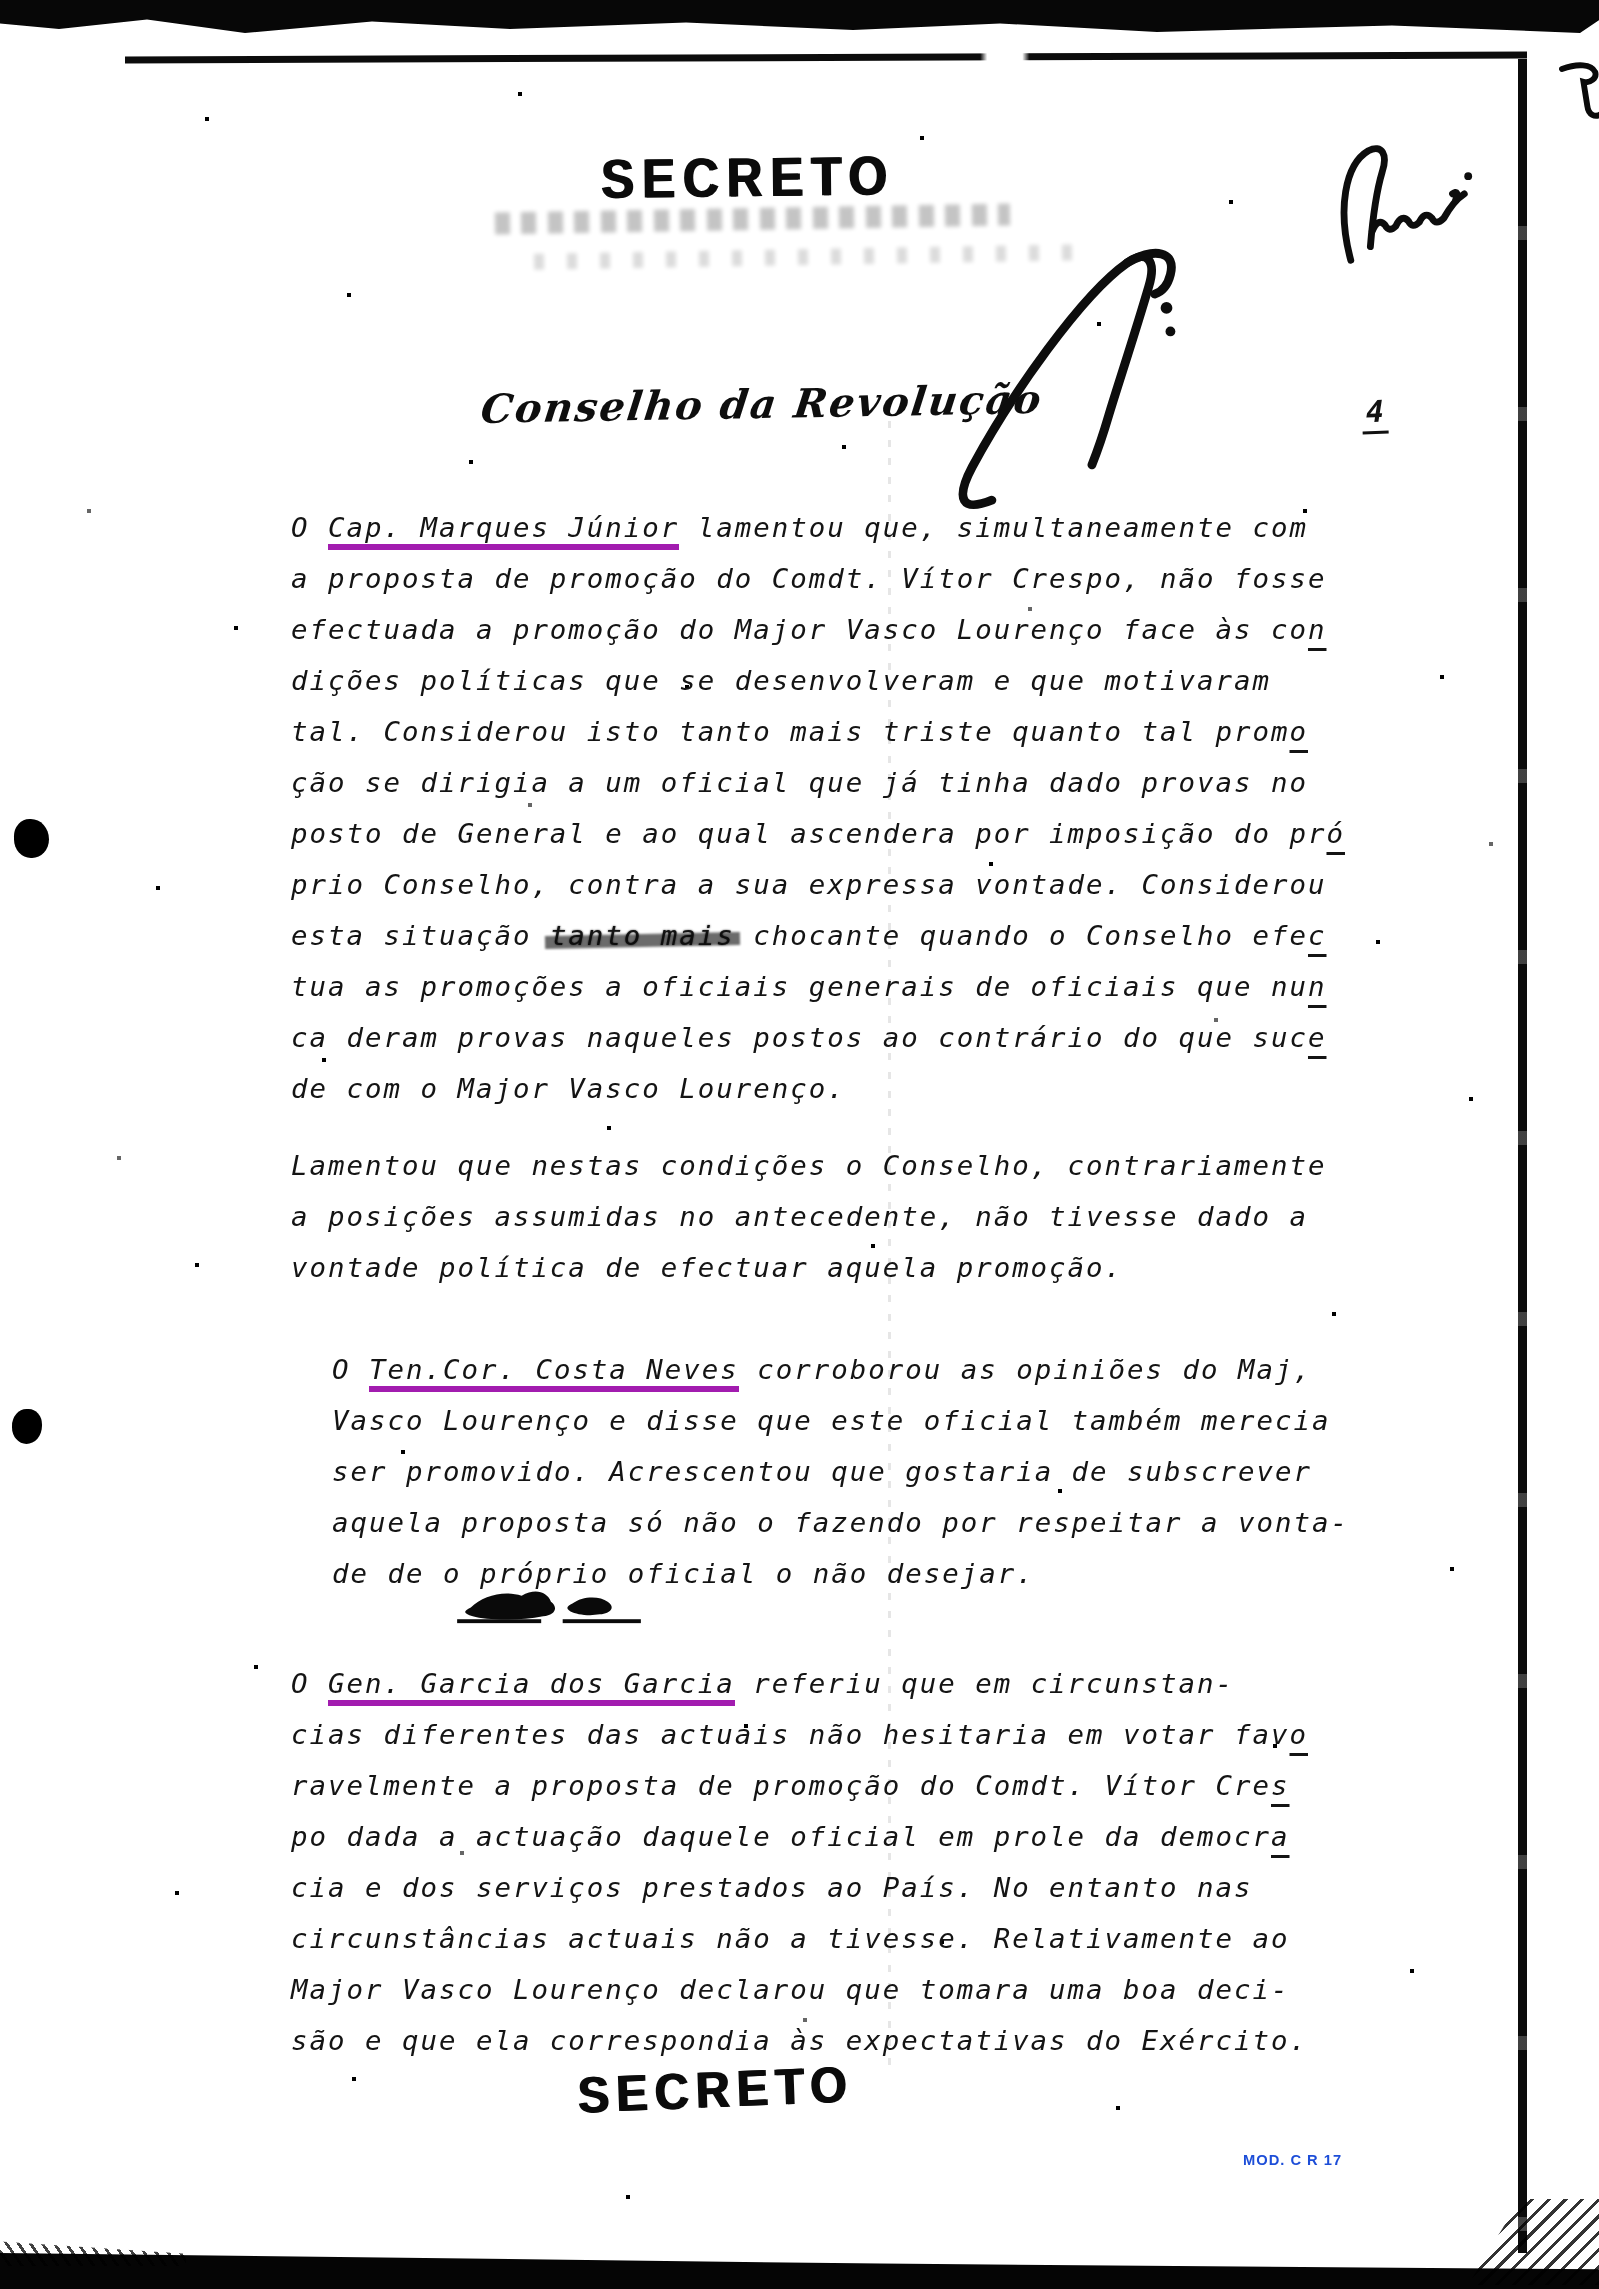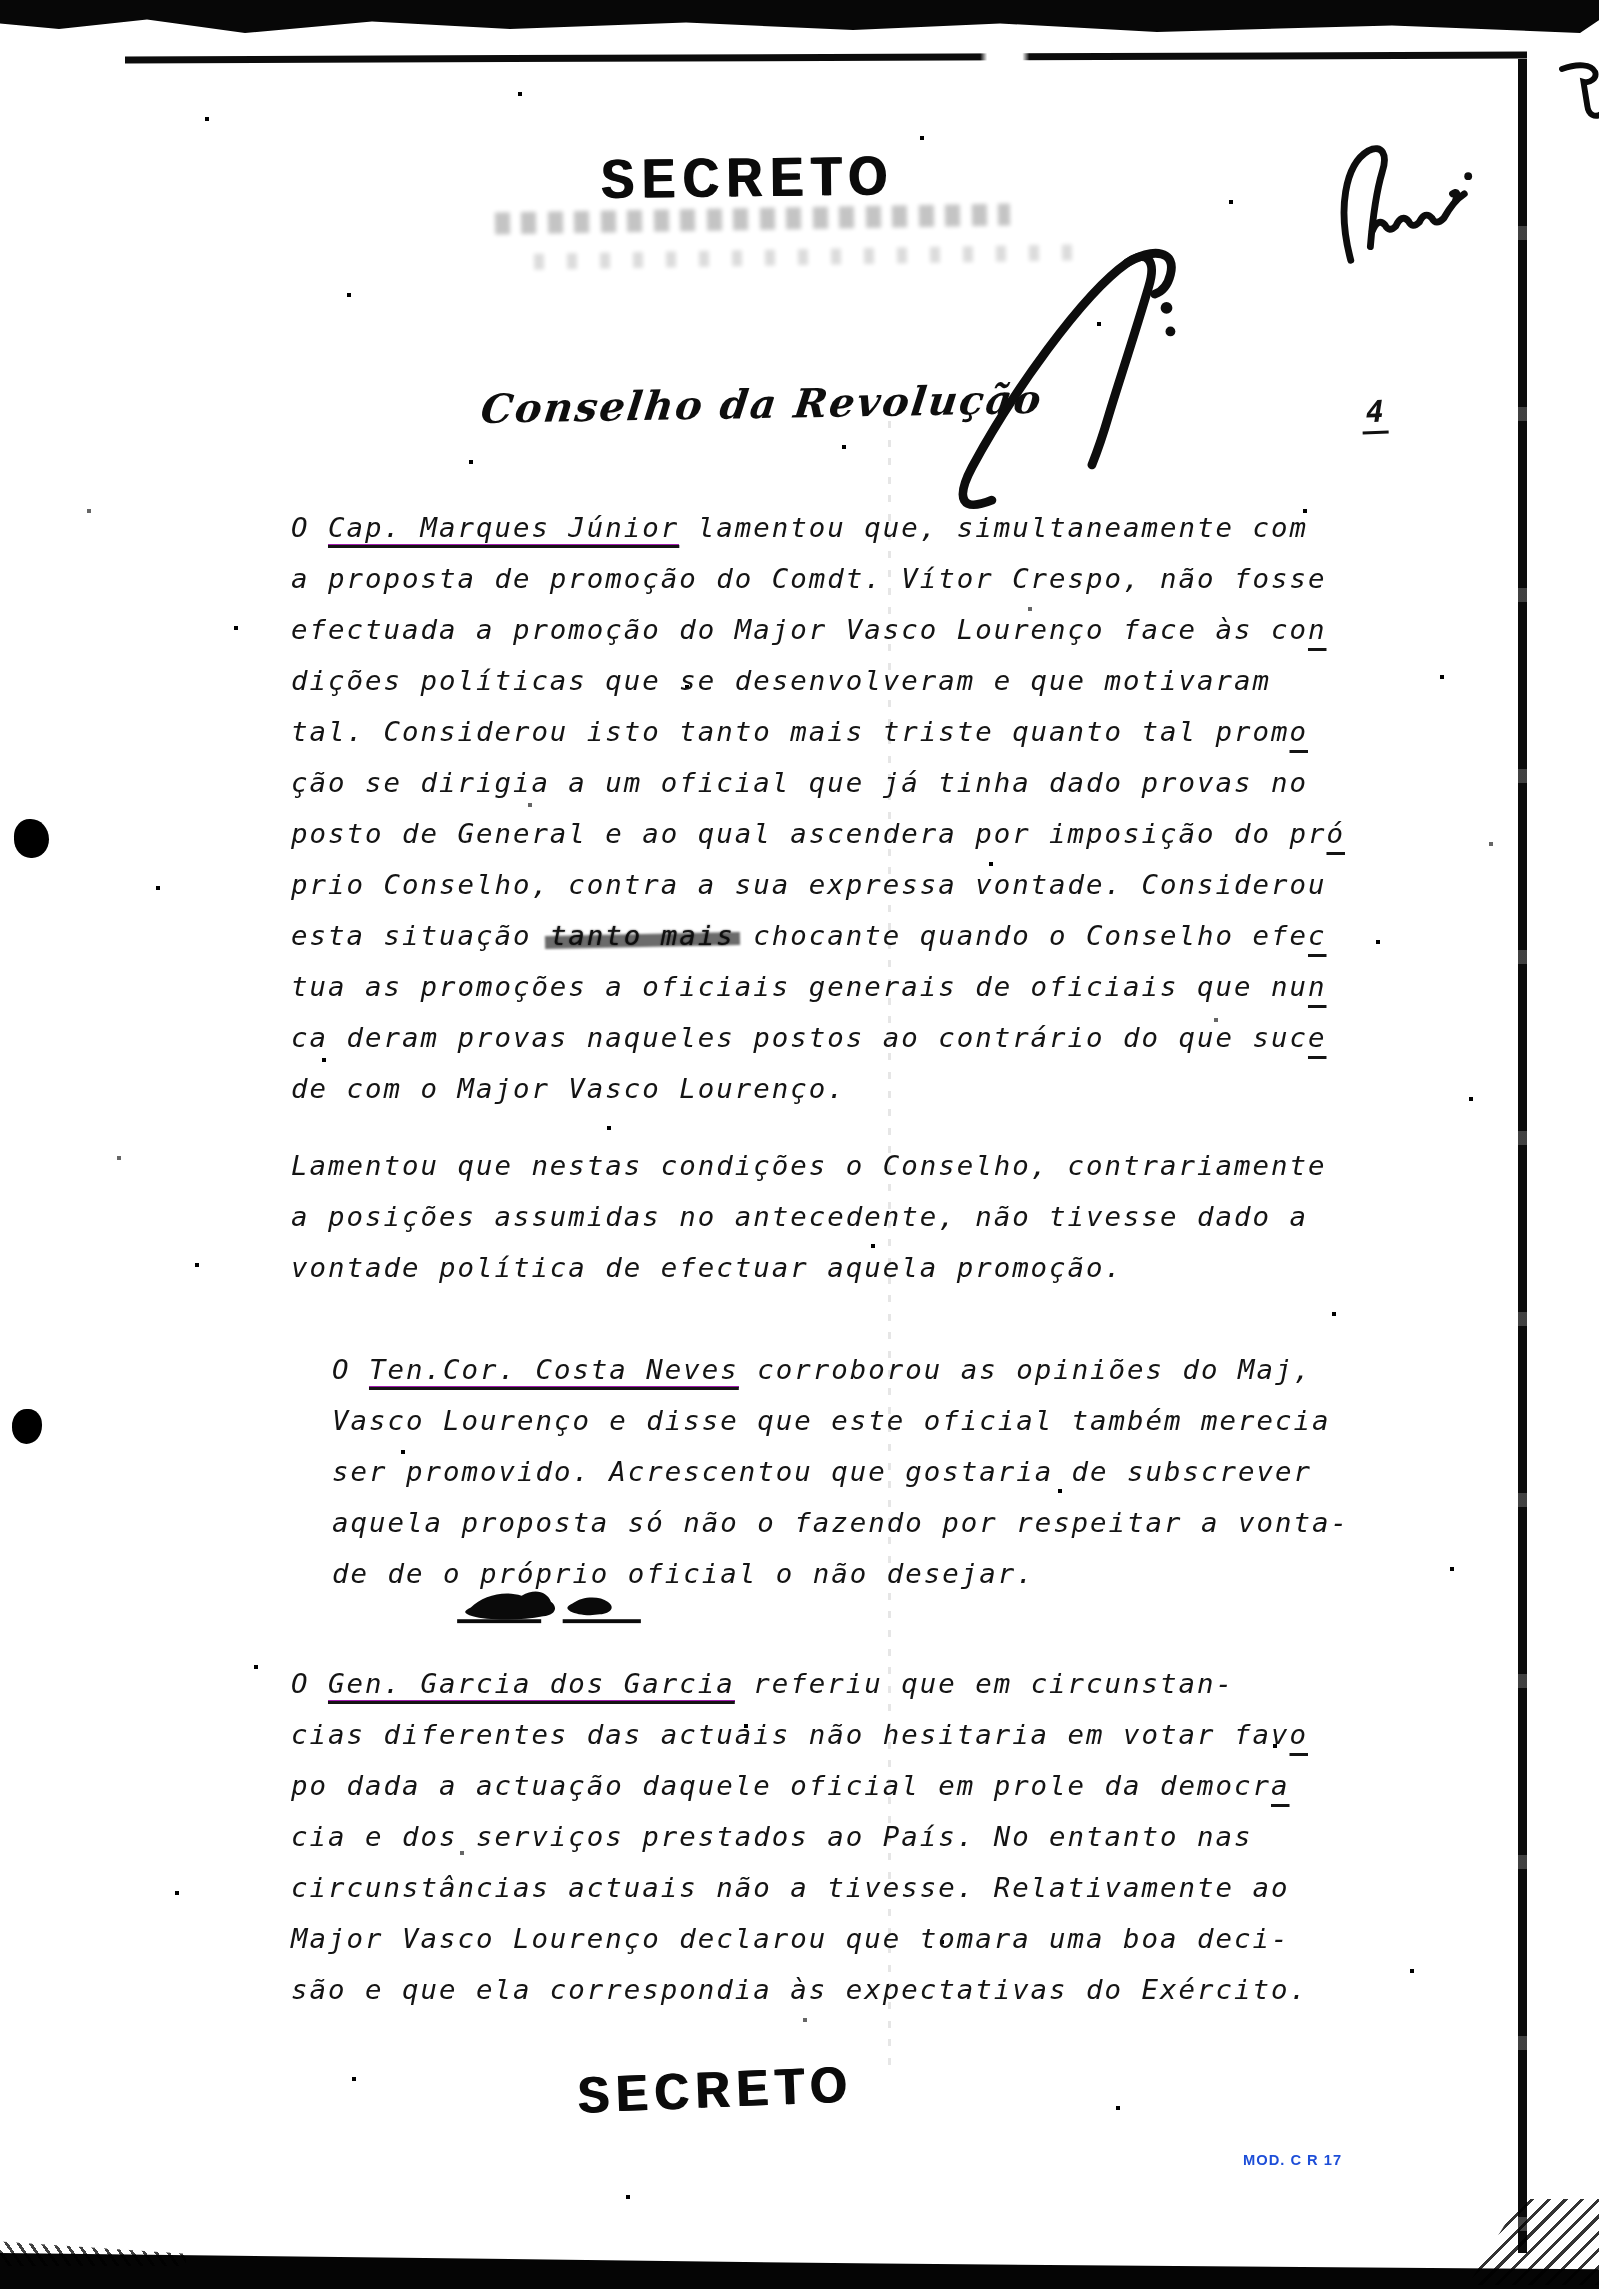--- a/index.html
+++ b/index.html
@@ -100,22 +100,22 @@
   .doc-body{
     position:absolute;left:291px;top:502px;width:1100px;
     font-style:italic;font-size:27.4px;line-height:51px;letter-spacing:2px;color:#141414;
   }
   .para{margin:0;}
   .para.p2{margin-top:25.5px;}
   .para.p3{margin-top:51px;margin-left:41px;}
   .para.p4{margin-top:59px;}
   .line{white-space:nowrap;}
   .seg.name{
-    text-decoration:underline;text-decoration-thickness:2.9px;text-underline-offset:7.8px;
-    border-bottom:2px solid #a21caf;padding-bottom:1px;
+    text-decoration-thickness:2.9px;text-underline-offset:7.8px;
+    border-bottom:6px solid #a21caf;padding-bottom:1px;
   }
   .seg.syl{text-decoration:underline;text-decoration-thickness:2.9px;text-underline-offset:8.8px;}
   .seg.strike{position:relative;text-shadow:0 0 2px rgba(0,0,0,.8);}
   .seg.strike::after{
     content:"";position:absolute;left:-4.9px;right:-4.9px;top:46%;height:12.7px;
     background:rgba(8,8,8,.6);filter:blur(1px);transform:rotate(-1.2deg);
   }
 </style>
 </head>
 <body>
@@ -184,20 +184,21 @@
     <div class="para p3">
       <div class="line"><span class="seg t">O </span><span class="seg name">Ten.Cor. Costa Neves</span><span class="seg t">  corroborou as opiniões do Maj,</span></div>
       <div class="line"><span class="seg t">Vasco Lourenço e disse que este oficial também merecia</span></div>
       <div class="line"><span class="seg t">ser promovido. Acrescentou que gostaria de subscrever</span></div>
       <div class="line"><span class="seg t">aquela proposta só não o fazendo por respeitar a vonta-</span></div>
       <div class="line"><span class="seg t">de de o próprio oficial o não desejar.</span></div>
     </div>
     <div class="para p4">
       <div class="line"><span class="seg t">O </span><span class="seg name">Gen. Garcia dos Garcia</span><span class="seg t">  referiu que em circunstan-</span></div>
       <div class="line"><span class="seg t">cias diferentes das actuais não hesitaria em votar fav</span><span class="seg syl">o</span></div>
+      <div class="line"><span class="seg t">ravelmente a proposta de promoção do Comdt. Vítor Cre</span><span class="seg syl">s</span></div>
       <div class="line"><span class="seg t">po dada a actuação daquele oficial em prole da democr</span><span class="seg syl">a</span></div>
       <div class="line"><span class="seg t">cia e dos serviços prestados ao País. No entanto nas</span></div>
       <div class="line"><span class="seg t">circunstâncias actuais não a tivesse. Relativamente ao</span></div>
       <div class="line"><span class="seg t">Major Vasco Lourenço declarou que tomara uma boa deci-</span></div>
       <div class="line"><span class="seg t">são e que ela correspondia às expectativas do Exército.</span></div>
     </div>
   </div>
 
 <svg class="mark" style="left:453px;top:1586px;" width="192" height="43" viewBox="0 0 196 44">
   <g fill="#0a0a0a">

